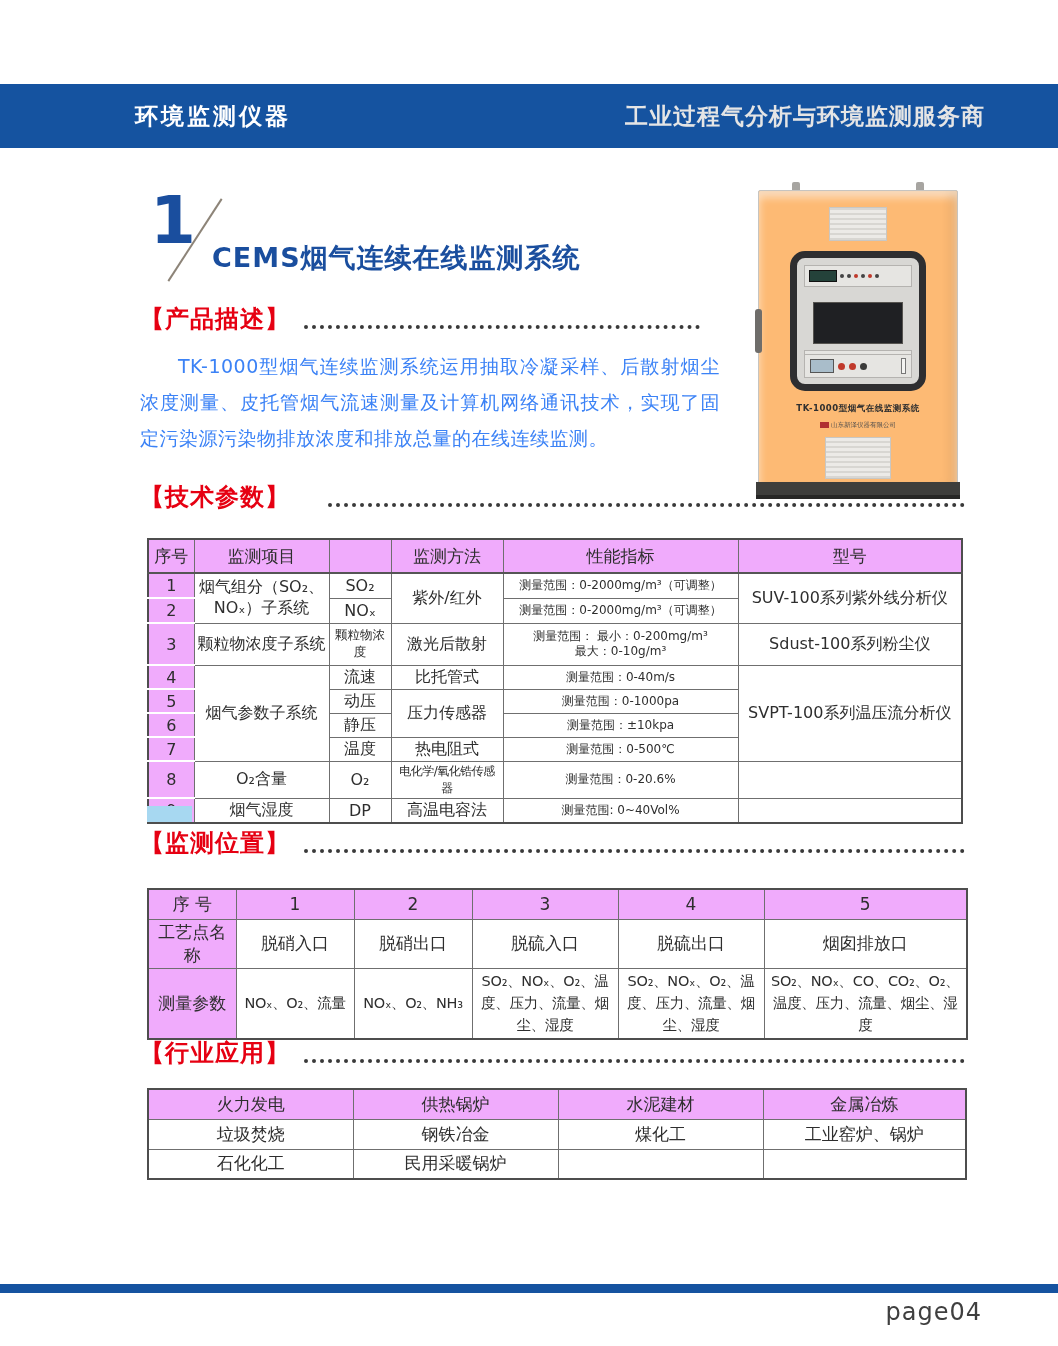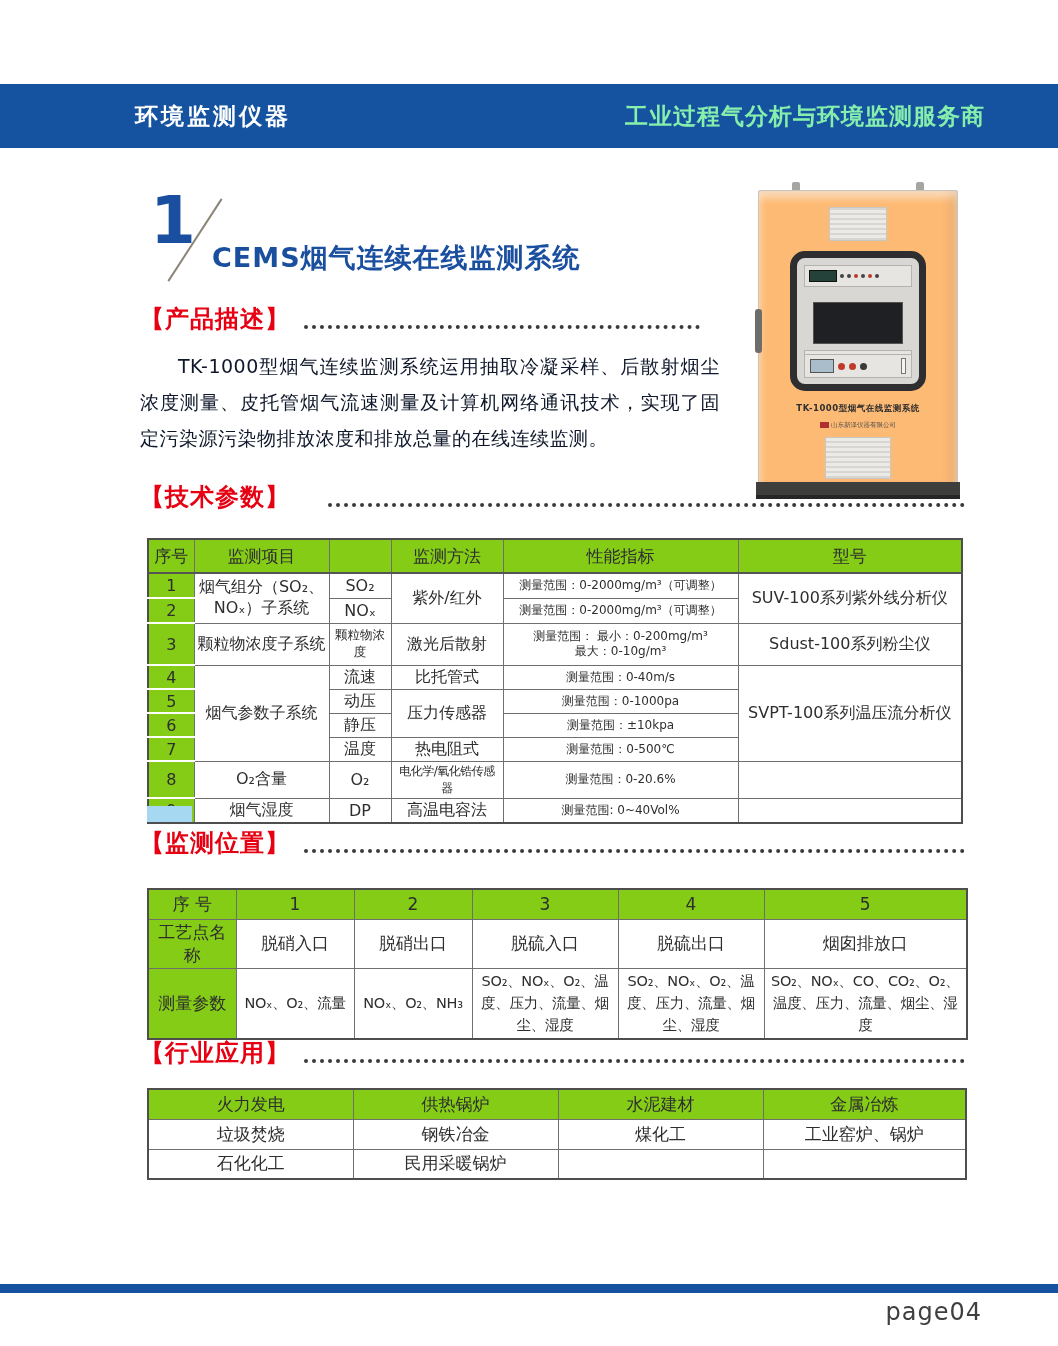--- a/index.html
+++ b/index.html
@@ -3,44 +3,44 @@
 <meta charset="utf-8">
 <style>
   * { margin:0; padding:0; box-sizing:border-box; }
   html,body { background:#ffffff; }
   body { font-family:"DejaVu Sans","Liberation Sans",sans-serif; color:#2e2e2e; }
   .page { position:relative; width:1058px; height:1346px; background:#ffffff; overflow:hidden; }
 
   
   .top-bar { position:absolute; left:0; top:84px; width:1058px; height:64px; background:#1553a0; }
   .top-bar .left  { position:absolute; left:135px; top:17px; color:#fff; font-size:23px; font-weight:bold; letter-spacing:3px; }
-  .top-bar .right { position:absolute; right:73px; top:17px; color:#86efac; font-size:23px; font-weight:bold; letter-spacing:1px; }
+  .top-bar .right { position:absolute; right:73px; top:17px; color:#e5e5e5; font-size:23px; font-weight:bold; letter-spacing:1px; }
 
   
   .hero-number { position:absolute; left:150px; top:188px; font-size:66px; line-height:1; font-weight:bold; color:#1a4e9e; }
   .hero-slash  { position:absolute; left:194px; top:191px; width:2px; height:98px; background:#8d8478; transform:rotate(33deg); }
   .hero-title  { position:absolute; left:212px; top:240px; font-size:27px; font-weight:bold; color:#1a4e9e; letter-spacing:1px; }
 
   
   .section-row { position:absolute; left:140px; display:flex; align-items:flex-end; }
   .section-title { color:#e60012; font-size:24px; font-weight:bold; letter-spacing:1px; white-space:nowrap; }
   .dots { flex:1; border-bottom:4px dotted #3a3a3a; margin:0 0 6px 14px; height:0; }
   #sec-desc { top:303px; width:560px; }
   #sec-tech { top:481px; width:825px;gap:24px; }
   #sec-pos  { top:827px; width:825px; }
   #sec-ind  { top:1037px; width:825px; }
 
   
-  .desc-body { position:absolute; left:140px; top:348px; width:580px; font-size:19px; line-height:36px; color:#0f172a; text-indent:2em; text-align:justify; letter-spacing:0.5px; }
+  .desc-body { position:absolute; left:140px; top:348px; width:580px; font-size:19px; line-height:36px; color:#3b82f6; text-indent:2em; text-align:justify; letter-spacing:0.5px; }
 
   
   table { border-collapse:collapse; table-layout:fixed; position:absolute; background:#fff; }
   td, th { border:1px solid #6f6f6f; text-align:center; vertical-align:middle; font-weight:normal; padding:1px 2px; overflow:hidden; }
   table { border:2px solid #4e4e4e; }
-  .blue { background:#84cc16; }
+  .blue { background:#f0abfc; }
 
   
   #tech-table { left:147px; top:538px; width:816px; font-size:16px; }
   #tech-table th { height:34px; font-size:17px; border-bottom:2px solid #555; }
   #tech-table tbody tr:not(:first-child) td.sn { border-top:2px solid #ffffff; }
   .h-sm { height:25px; }
   .h-r3 { height:42px; }
   .h-xs { height:22px; }
   .perf { font-size:12px; }
   .meth-sm { font-size:12px; letter-spacing:-0.5px; }

